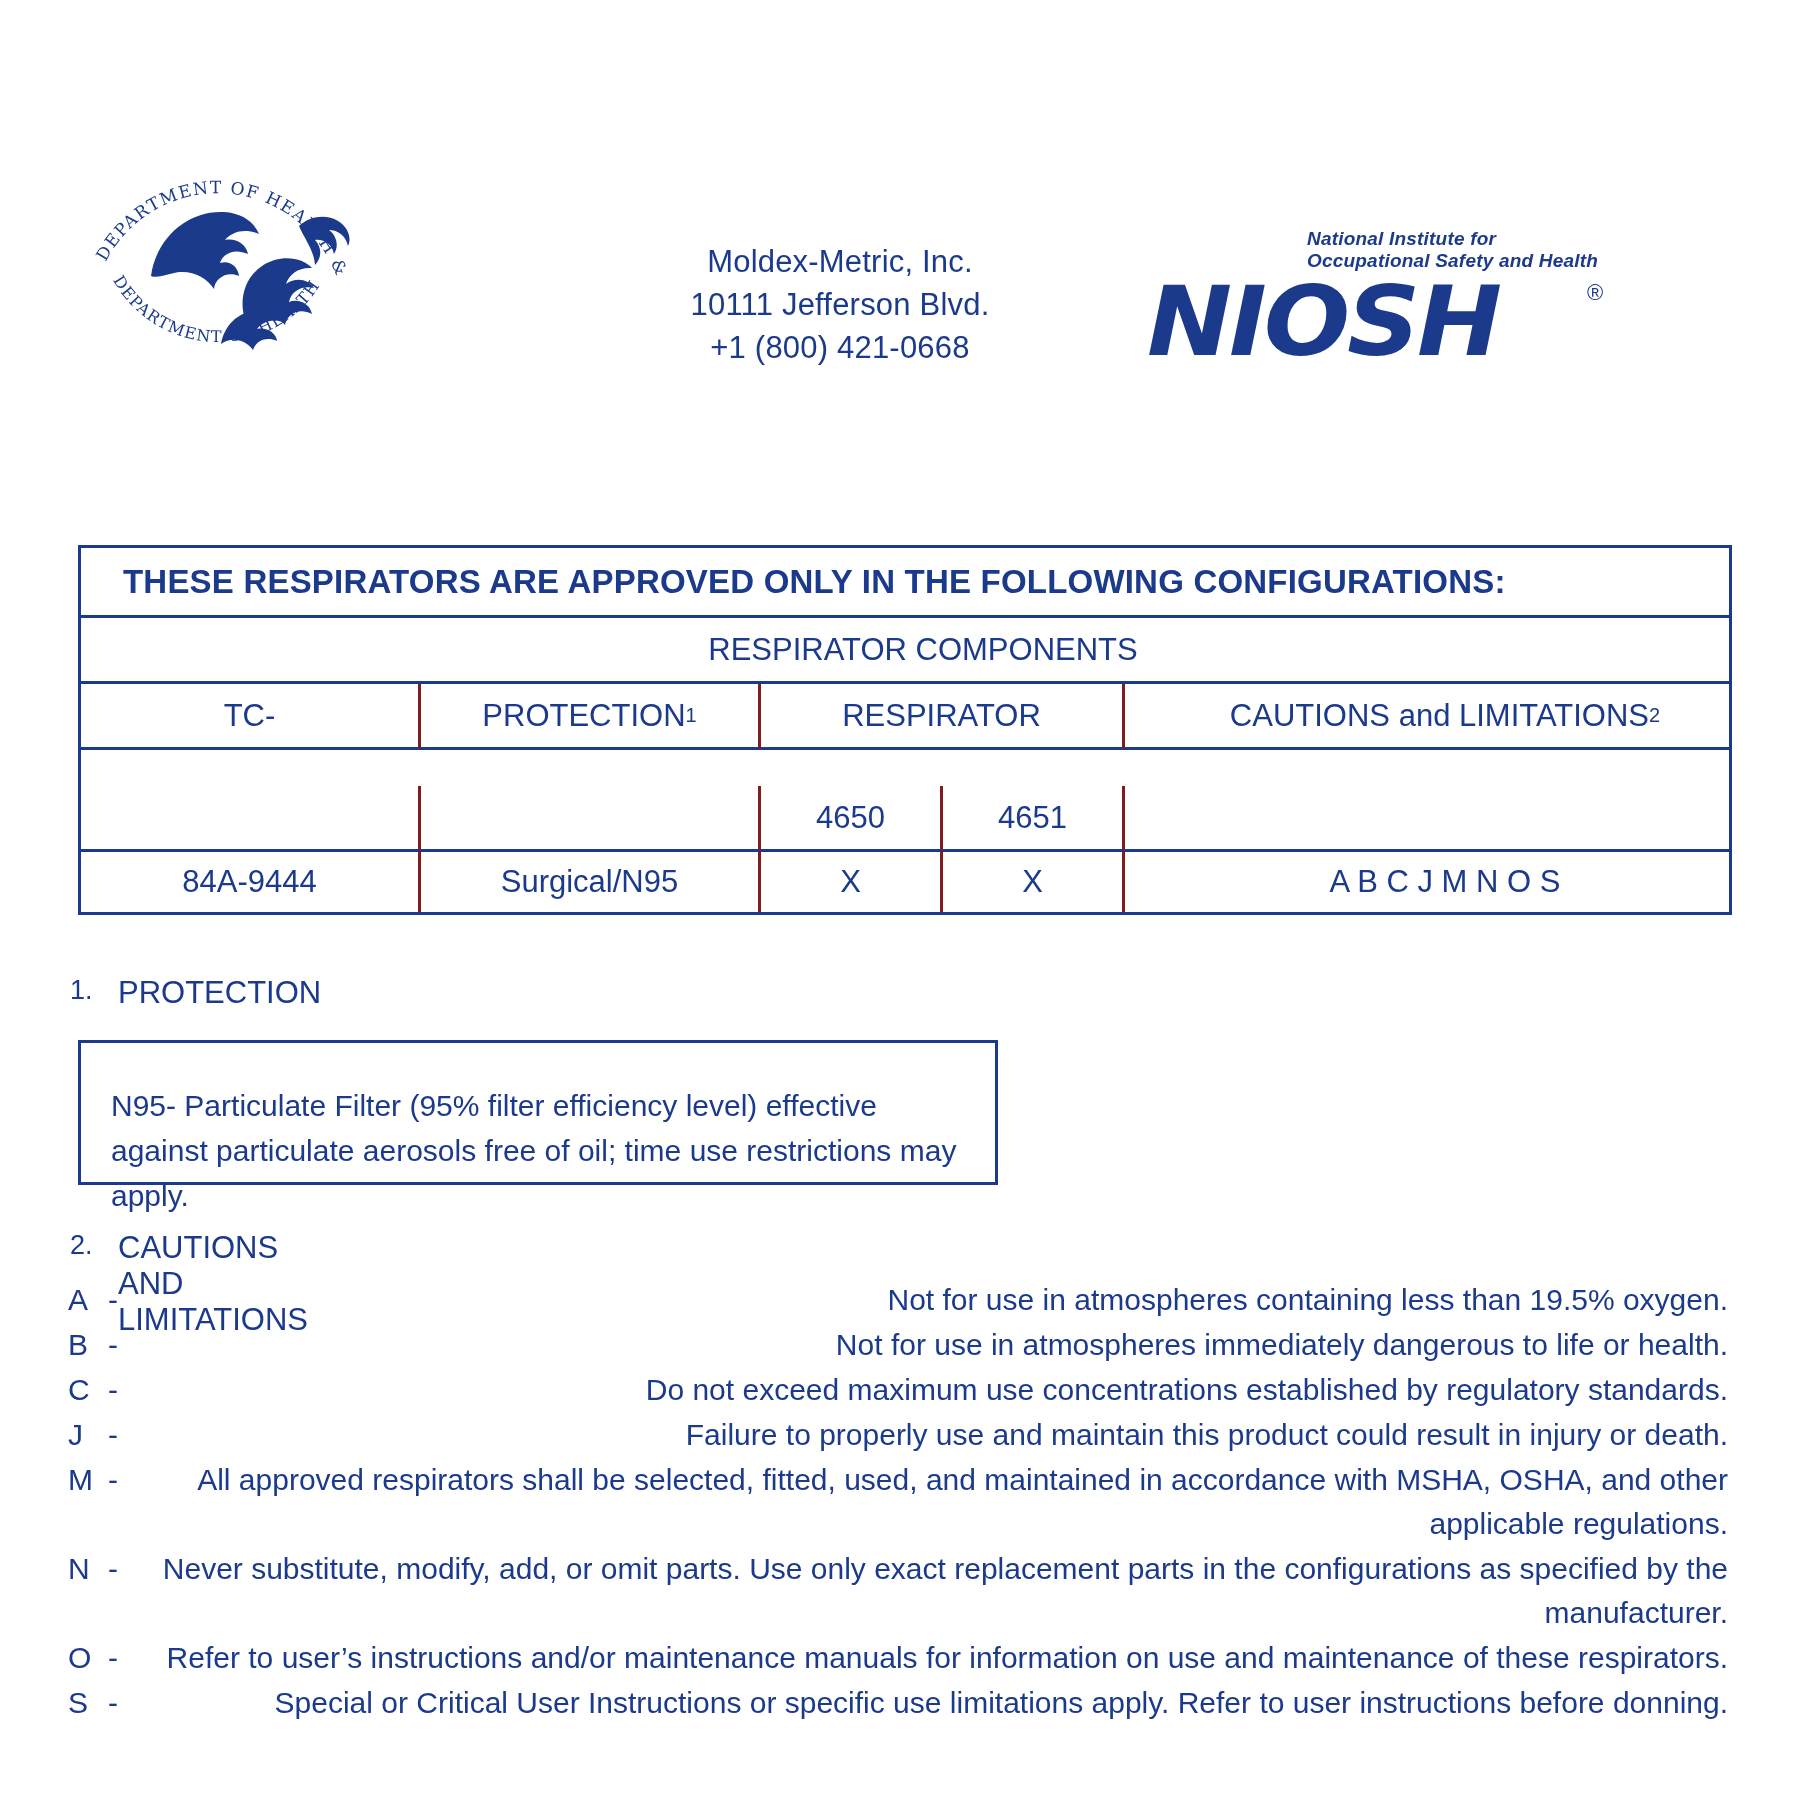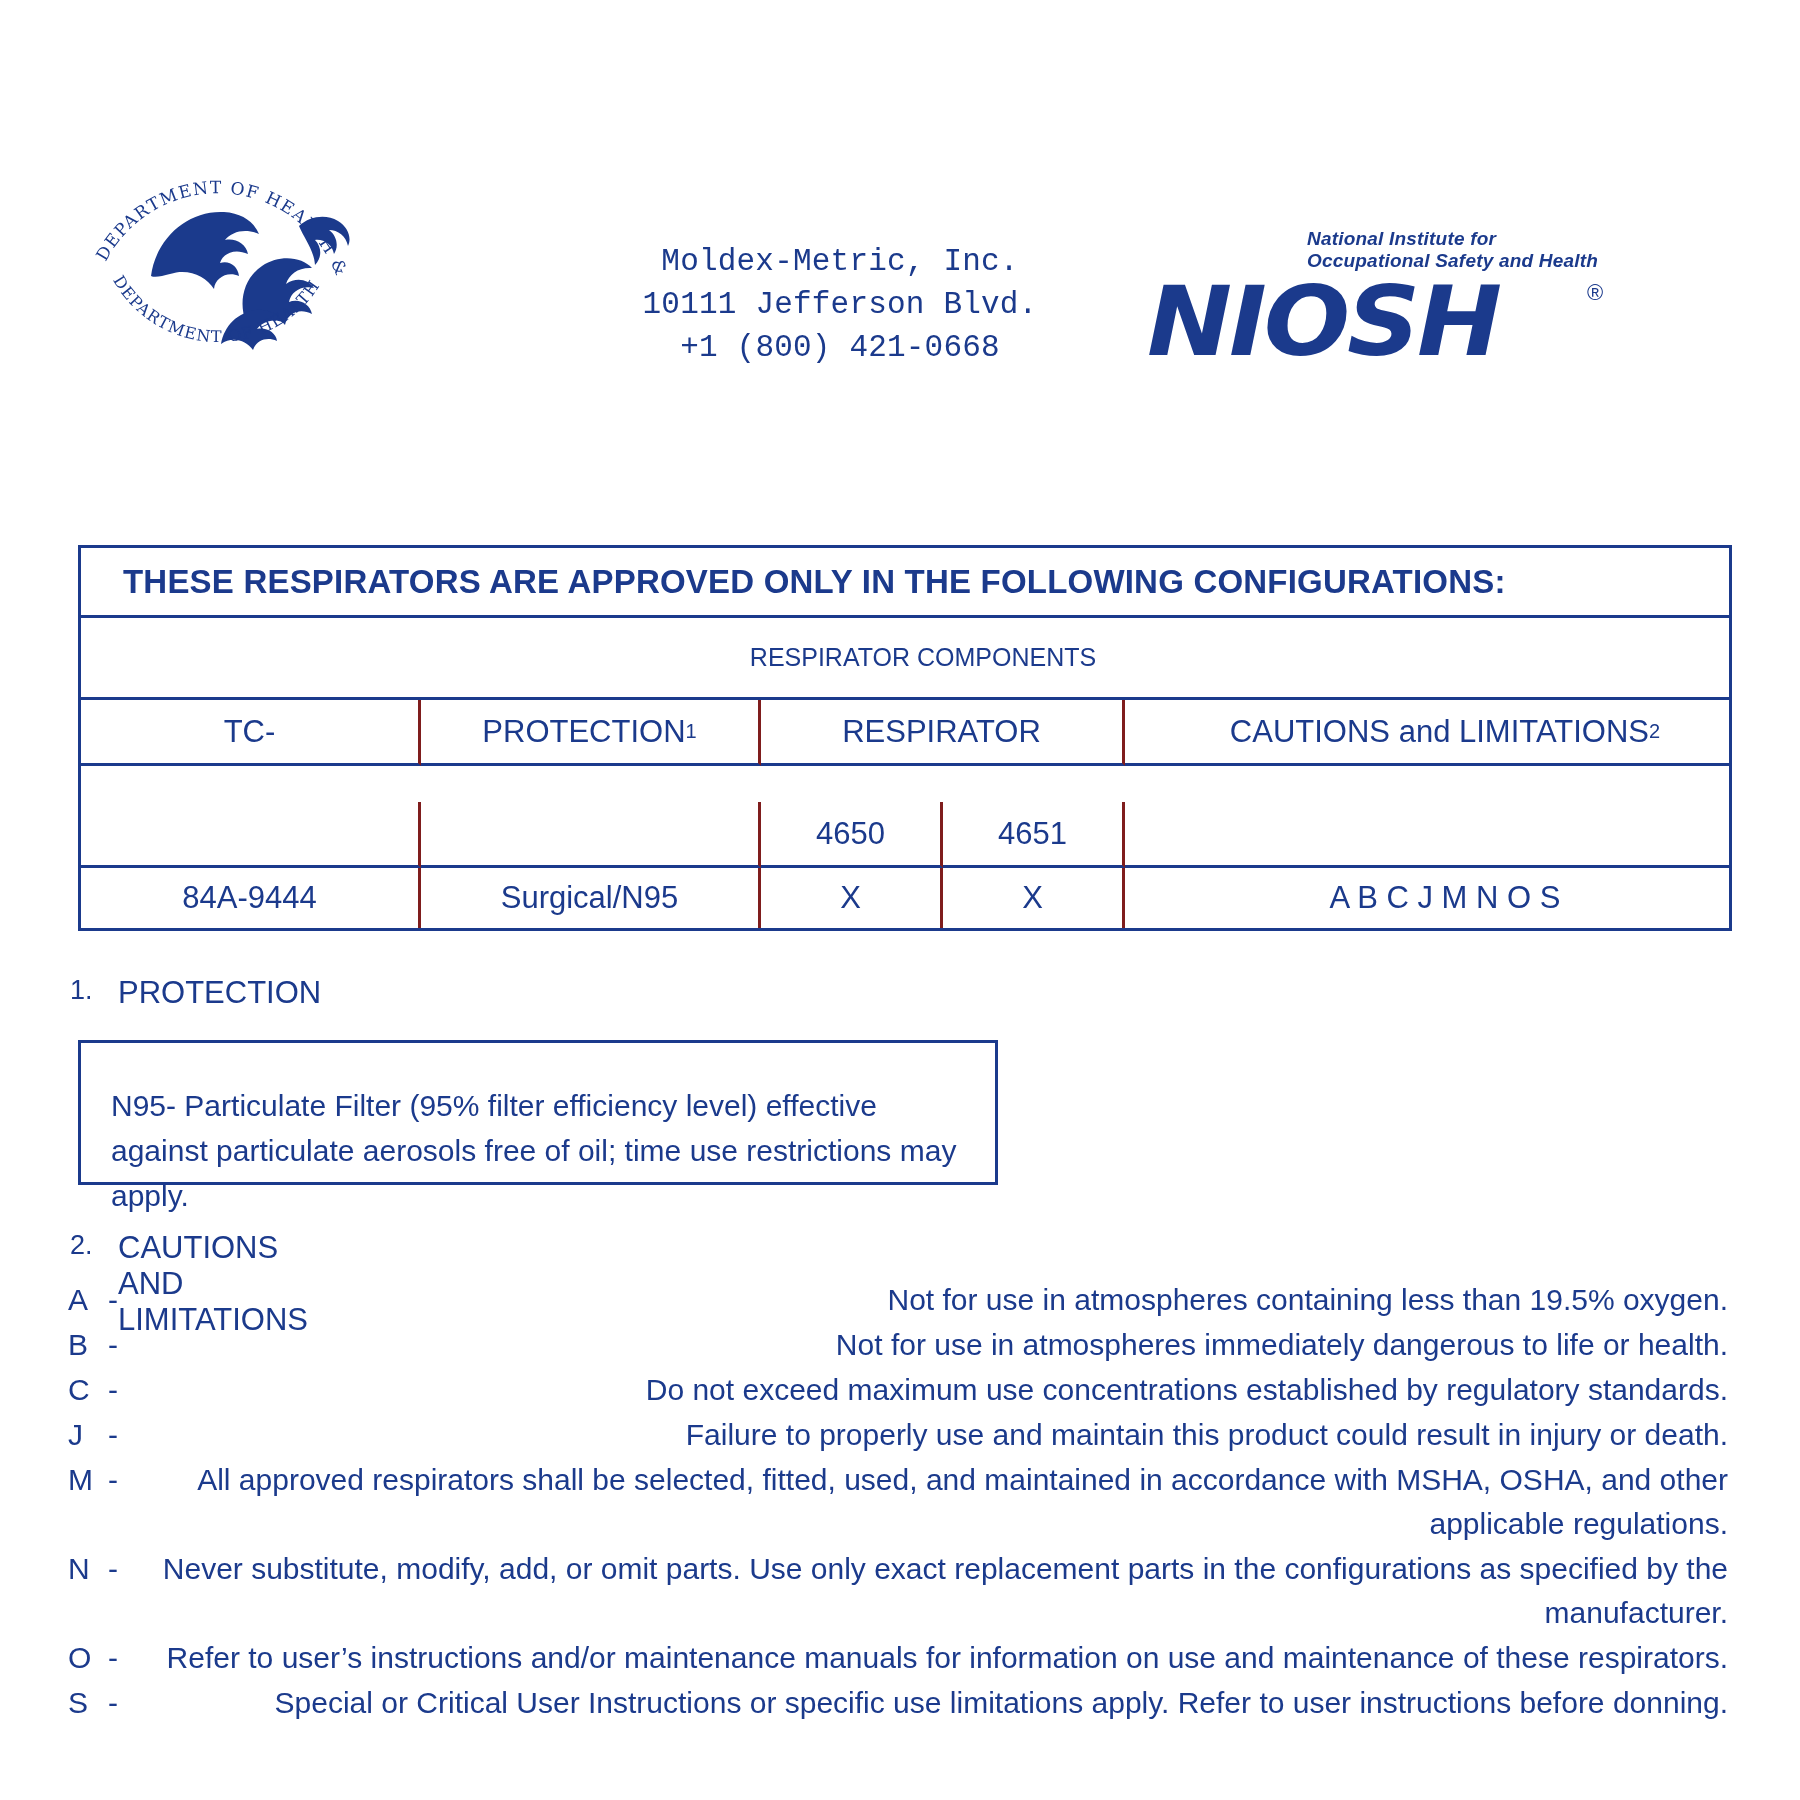--- a/index.html
+++ b/index.html
@@ -41,21 +41,20 @@
   .company {
     position: absolute;
     left: 520px;
     top: 240px;
     width: 640px;
     text-align: center;
     font-size: 31px;
     line-height: 43px;
     color: #1b3a8c;
     letter-spacing: 0.2px;
-    font-family: Liberation Mono, monospace;
   }
   .company div { white-space: nowrap; }
 
   .niosh {
     position: absolute;
     left: 1147px;
     top: 228px;
     width: 480px;
     height: 140px;
   }
@@ -119,22 +118,22 @@
     width: 100%;
     justify-content: flex-start;
     padding-left: 26px;
     font-size: 33px;
     font-weight: bold;
     height: 70px;
     letter-spacing: 0.2px;
   }
   .subtitle-cell {
     width: 100%;
-    height: 82px;
-    font-size: 25px;
+    height: 66px;
+    font-size: 31px;
   }
   .c-tc   { width: 340px; }
   .c-prot { width: 340px; }
   .c-resp { width: 364px; }
   .c-resp-half { width: 182px; }
   .c-caut { flex: 1; }
   .h-head { height: 66px; }
   .h-sub  { height: 66px; margin-top: 36px; }
   .h-data { height: 60px; }
   .sup { font-size: 20px; vertical-align: super; }

